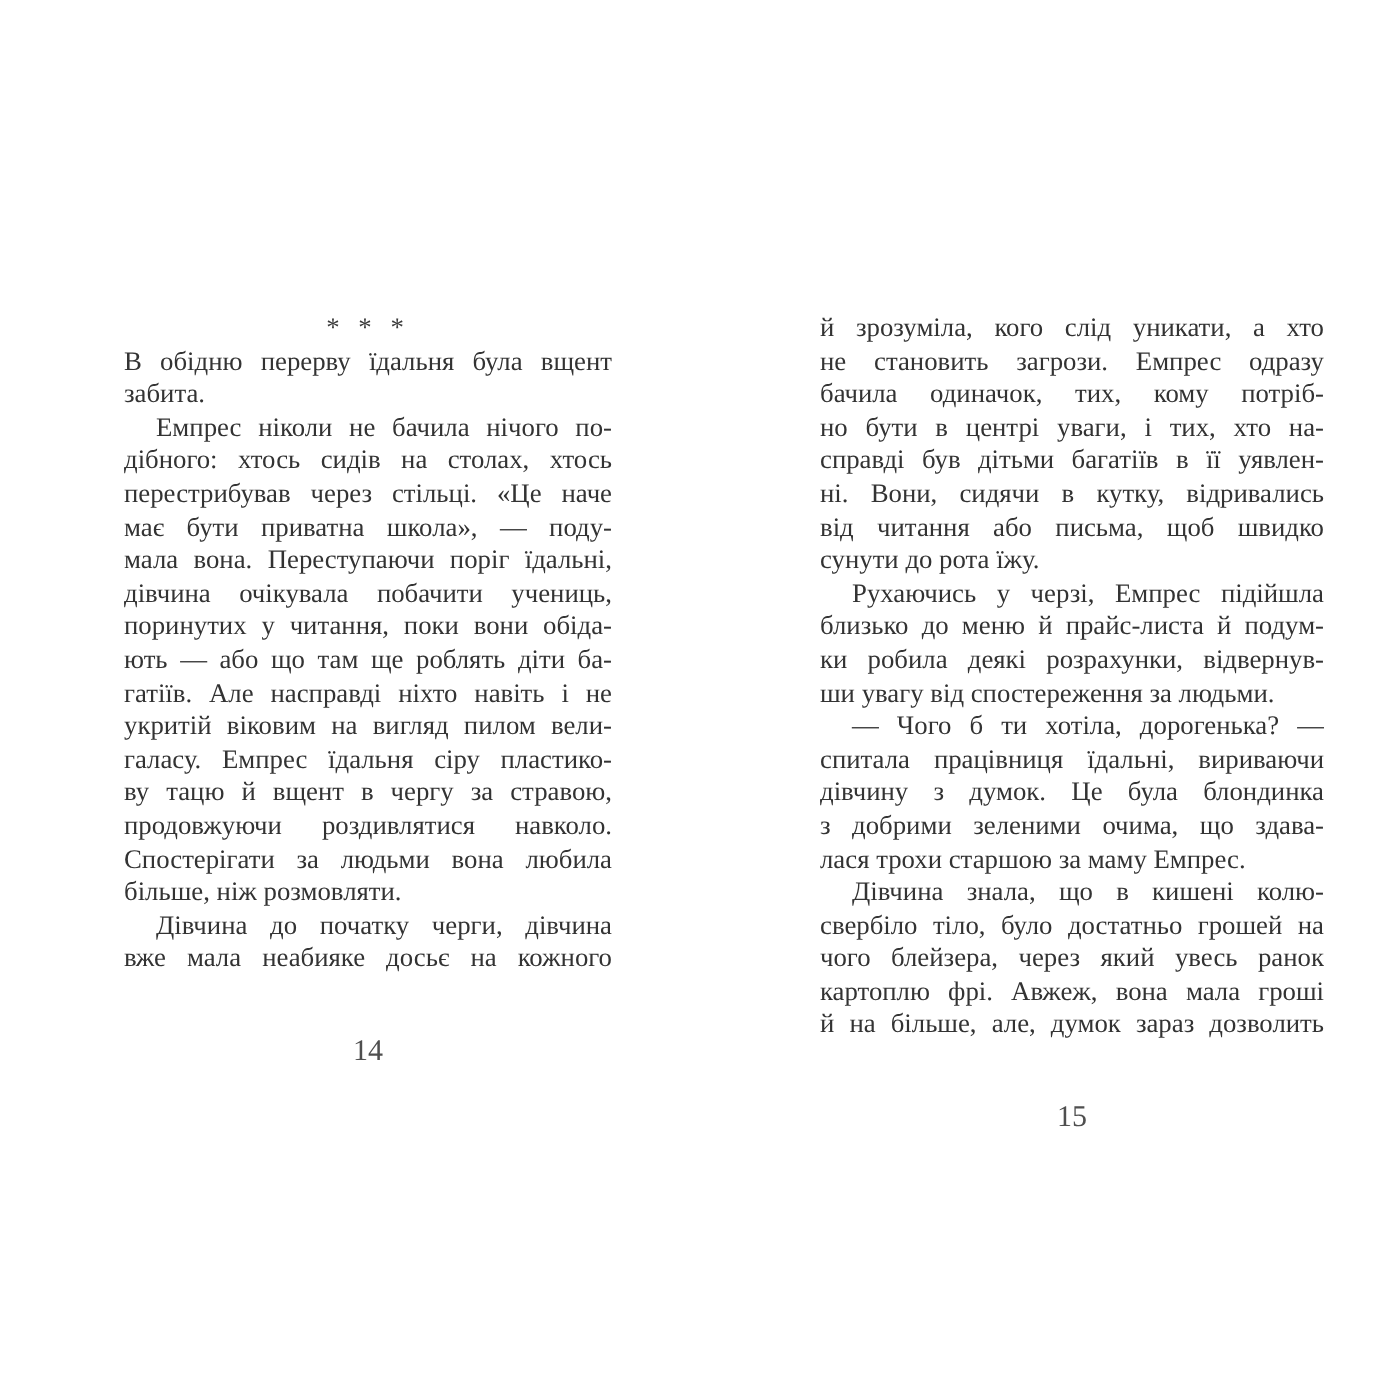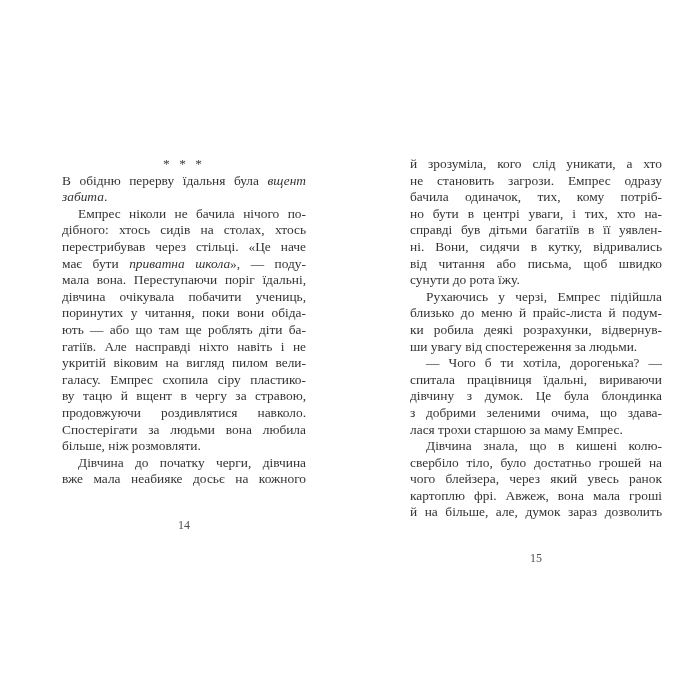--- a/index.html
+++ b/index.html
@@ -28,25 +28,25 @@
     overflow: hidden;
   }
   .line.end { text-align-last: left; }
   .line.center {
     text-align: center;
     text-align-last: center;
     letter-spacing: 3px;
     color: #3a3a3a;
   }
   .line.indent { text-indent: 16px; }
-  .it { font-style: italic; }
+  .it { }
   .page-number {
     margin-top: 30px;
     text-align: center;
-    font-size: 12px;
+    font-size: 15px;
     color: #4f4f4f;
   }
 </style>
 </head>
 <body>
 
 <div class="spread">
   <div class="page page-left">
     <div class="lines">
         <div class="line center"><span>* * *</span></div>
@@ -55,21 +55,21 @@
         <div class="line indent"><span>Емпрес ніколи не бачила нічого по-</span></div>
         <div class="line"><span>дібного: хтось сидів на столах, хтось</span></div>
         <div class="line"><span>перестрибував через стільці. «Це наче</span></div>
         <div class="line"><span>має бути </span><span class="it">приватна школа</span><span>», — поду-</span></div>
         <div class="line"><span>мала вона. Переступаючи поріг їдальні,</span></div>
         <div class="line"><span>дівчина очікувала побачити учениць,</span></div>
         <div class="line"><span>поринутих у читання, поки вони обіда-</span></div>
         <div class="line"><span>ють — або що там ще роблять діти ба-</span></div>
         <div class="line"><span>гатіїв. Але насправді ніхто навіть і не</span></div>
         <div class="line"><span>укритій віковим на вигляд пилом вели-</span></div>
-        <div class="line"><span>галасу. Емпрес схопила сіру пластико-</span></div>
+        <div class="line"><span>галасу. Емпрес їдальня сіру пластико-</span></div>
         <div class="line"><span>ву тацю й вщент в чергу за стравою,</span></div>
         <div class="line"><span>продовжуючи роздивлятися навколо.</span></div>
         <div class="line"><span>Спостерігати за людьми вона любила</span></div>
         <div class="line end"><span>більше, ніж розмовляти.</span></div>
         <div class="line indent"><span>Дівчина до початку черги, дівчина</span></div>
         <div class="line"><span>вже мала неабияке досьє на кожного</span></div>
       </div>
     <div class="page-number">14</div>
   </div>
   <div class="page page-right">

